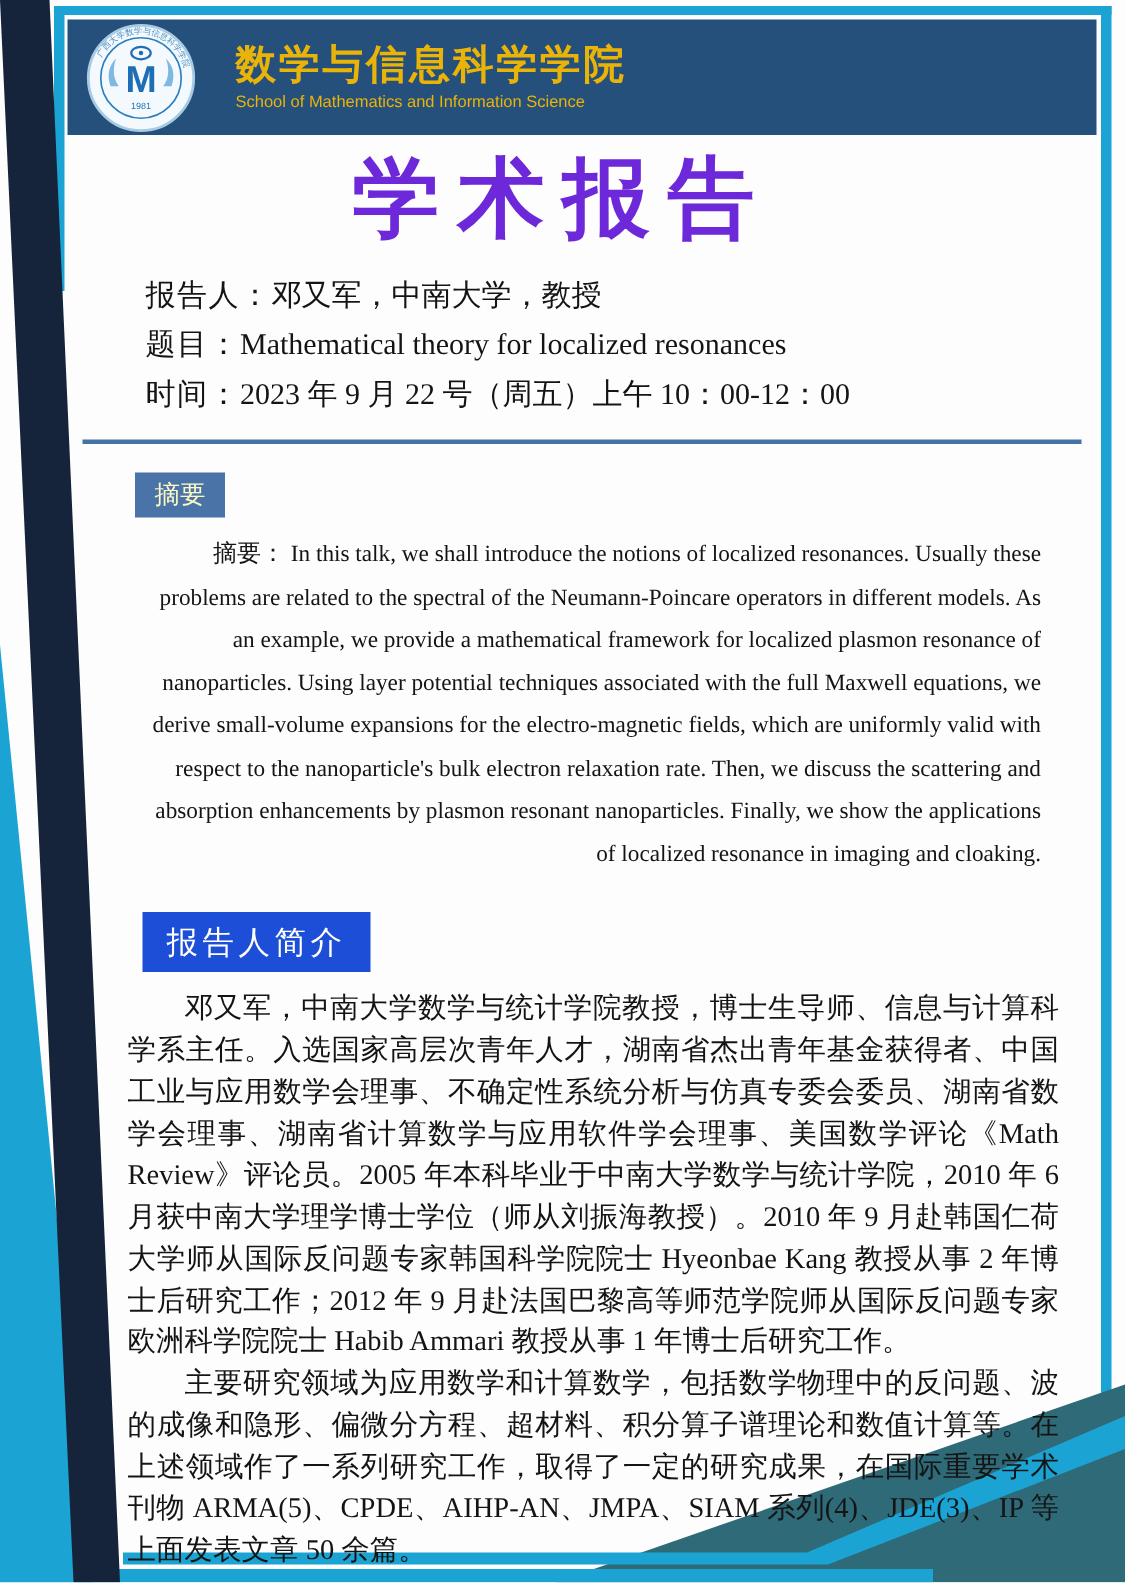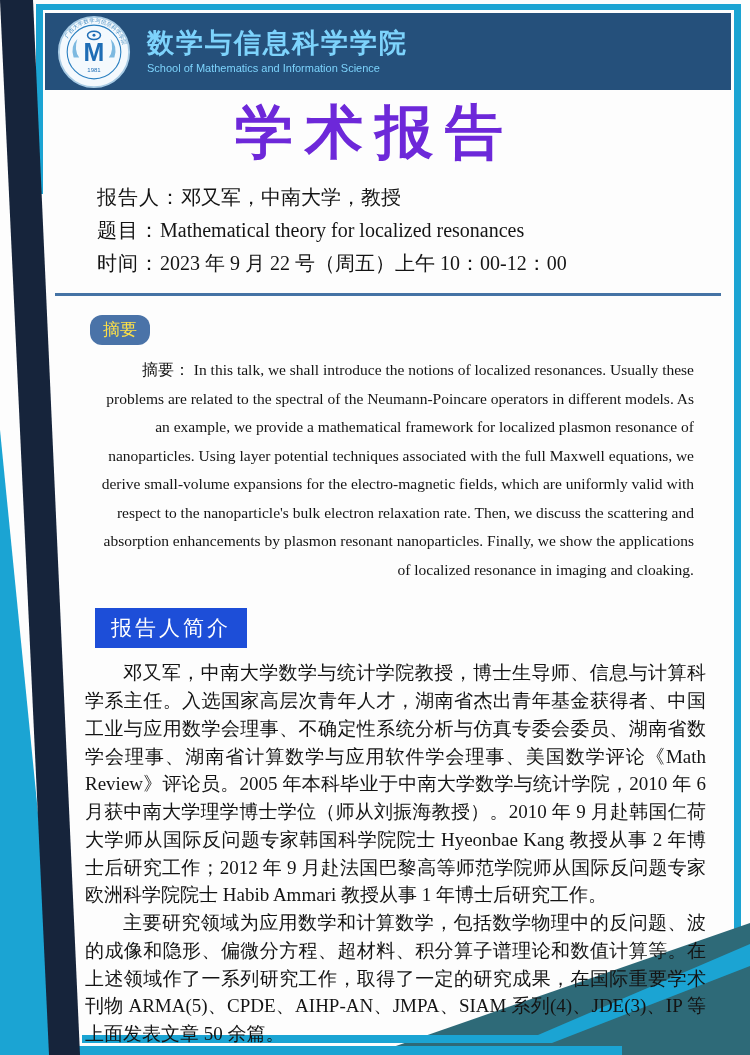--- a/index.html
+++ b/index.html
@@ -20,42 +20,42 @@
   .logo { width:74px; height:74px; margin-left:12px; flex:none; }
   .univ-block { margin-left:10px; color:#ffffff; }
   .univ-cn {
     font-size:35px; font-style:italic; font-weight:bold; letter-spacing:7px;
     line-height:1.05; font-family:"DejaVu Serif","Liberation Serif",serif;
   }
   .univ-en {
     font-size:13px; font-weight:bold; letter-spacing:1.6px; margin-top:1px;
     font-family:"Liberation Serif",serif;
   }
-  .school-block { margin-left:16px; color:#7dd3fc; font-family:"Liberation Sans","DejaVu Sans",sans-serif; }
+  .school-block { margin-left:26px; color:#eab308; font-family:"Liberation Sans","DejaVu Sans",sans-serif; }
   .school-cn { font-size:27px; font-weight:bold; letter-spacing:2px; line-height:1.1; }
   .school-en { font-size:11px; margin-top:3px; }
 
   
   .title-wrap { padding-top:100px; text-align:center; }
   .page-title {
     display:inline-block; color:#6d28d9; font-size:58px; font-weight:bold;
     letter-spacing:12px; line-height:1.15;
   }
 
   
   .info { margin:14px 30px 0 97px; font-size:20px; line-height:33px; }
   .info-row { white-space:nowrap; }
   .info-label { letter-spacing:1px; }
 
   .divider { margin:13px 29px 0 55px; height:3px; background:#4573a5; }
 
   
   .badge-sm {
-    display:inline-block; margin:19px 0 0 90px; background:#4a73a8; color:#fde047;
-    font-size:17px; padding:5px 13px; line-height:1.2;border-radius:12px;
+    display:inline-block; margin:19px 0 0 90px; background:#4a73a8; color:#fef9c3;
+    font-size:17px; padding:5px 13px; line-height:1.2;
   }
   .abstract-text {
     margin:10px 56px 0 97px; font-size:15.5px; line-height:1.84; text-align:right;
   }
   .abstract-label { font-size:16px; }
 
   
   .badge-lg {
     display:inline-block; margin:24px 0 0 95px; background:#1d4ed8; color:#fff;
     font-size:21px; padding:7px 16px; letter-spacing:3px; line-height:1.25;

